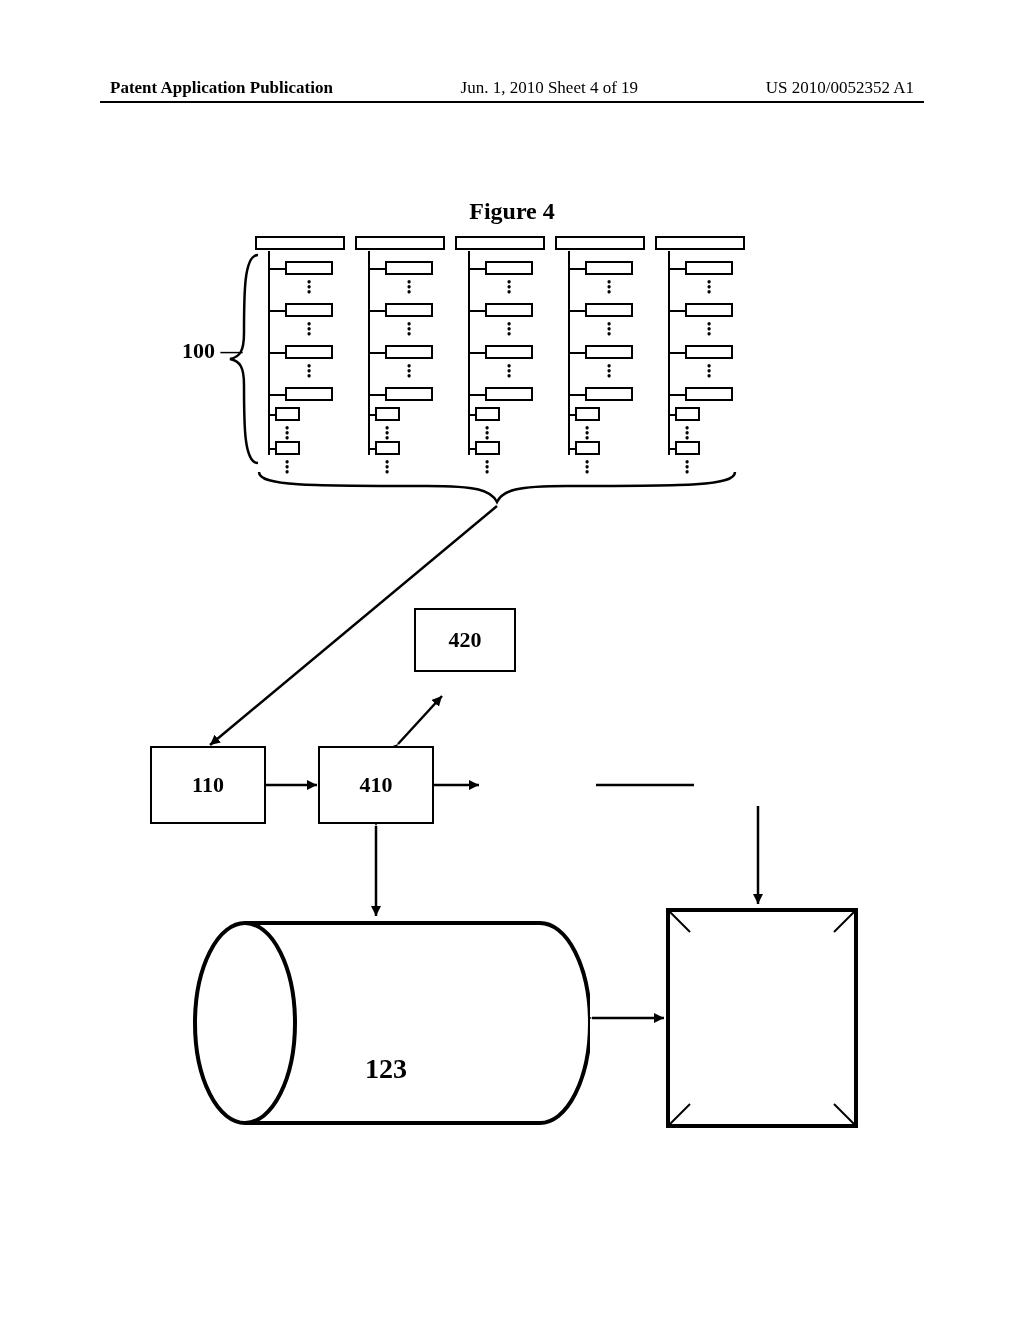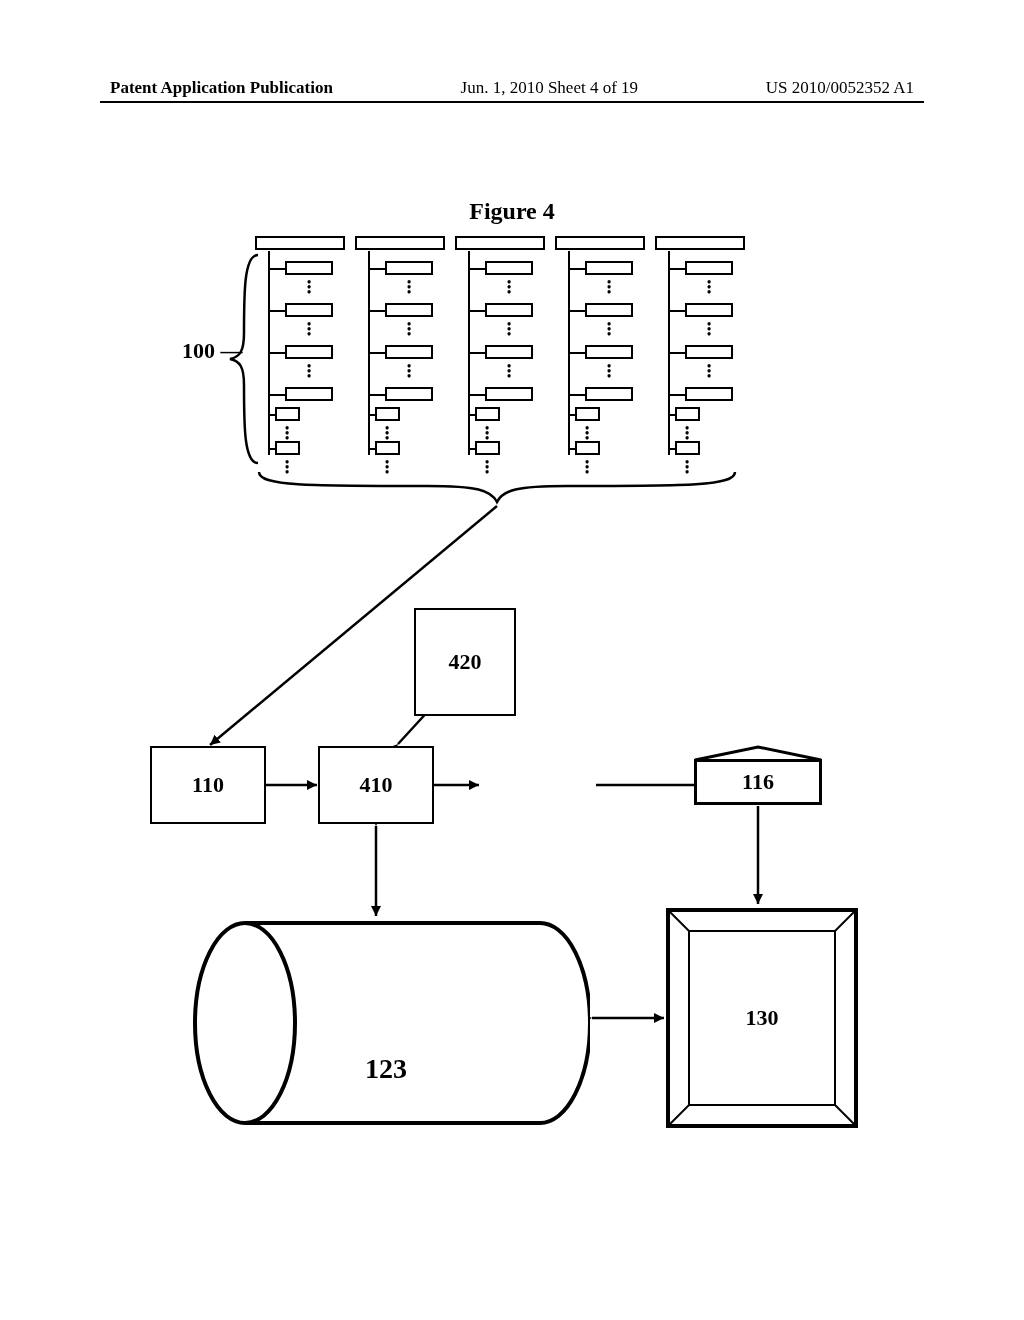--- a/index.html
+++ b/index.html
@@ -146,21 +146,21 @@
     border: 2px solid #000;
     background: #fff;
     display: flex;
     align-items: center;
     justify-content: center;
     font-weight: bold;
     font-size: 22px;
   }
   .box110 { top: 548px; left: 40px;  width: 116px; height: 78px; }
   .box410 { top: 548px; left: 208px; width: 116px; height: 78px; }
-  .box420 { top: 410px; left: 304px; width: 102px; height: 108px; }
+  .box420 { top: 410px; left: 304px; width: 102px; height: 64px; }
   .box430 { top: 548px; left: 370px; width: 116px; height: 78px; }
 
   
   .envelope {
     position: absolute;
     top: 547px;
     left: 584px;
     width: 128px;
     height: 60px;
   }
@@ -474,45 +474,32 @@
   <div class="box box420">
       <span>420</span>
     </div>
   <div class="box box110">
       <span>110</span>
     </div>
   <div class="box box410">
       <span>410</span>
     </div>
 
-  <div class="envelope">
-    <div class="env-flap">
-      <svg width="128" height="28" viewBox="0 0 128 28">
-        <polyline points="1,15 64,2 127,15" fill="none" stroke="#000" stroke-width="3"></polyline>
-      </svg>
-    </div>
-    <div class="env-body">
-      <span>116</span>
-    </div>
-  </div>
 
   <svg class="cyl-group" viewBox="0 0 400 210">
     <ellipse cx="55" cy="105" rx="50" ry="100" fill="#fff" stroke="#000" stroke-width="4"></ellipse>
     <path d="M55 5 H 350" fill="none" stroke="#000" stroke-width="4"></path>
     <path d="M55 205 H 350" fill="none" stroke="#000" stroke-width="4"></path>
     <path d="M350 5 A 50 100 0 0 1 350 205" fill="#fff" stroke="#000" stroke-width="4"></path>
   </svg>
   <div class="cyl-label">123</div>
 
   <div class="frame130">
     <div class="outer"></div>
     <svg style="position:absolute; inset:0" viewBox="0 0 192 220">
       <line x1="2" y1="2" x2="24" y2="24" stroke="#000" stroke-width="2"></line>
       <line x1="190" y1="2" x2="168" y2="24" stroke="#000" stroke-width="2"></line>
       <line x1="2" y1="218" x2="24" y2="196" stroke="#000" stroke-width="2"></line>
       <line x1="190" y1="218" x2="168" y2="196" stroke="#000" stroke-width="2"></line>
     </svg>
-    <div class="inner">
-      <span>130</span>
-    </div>
   </div>
 
 </div>
 
 </body></html>

